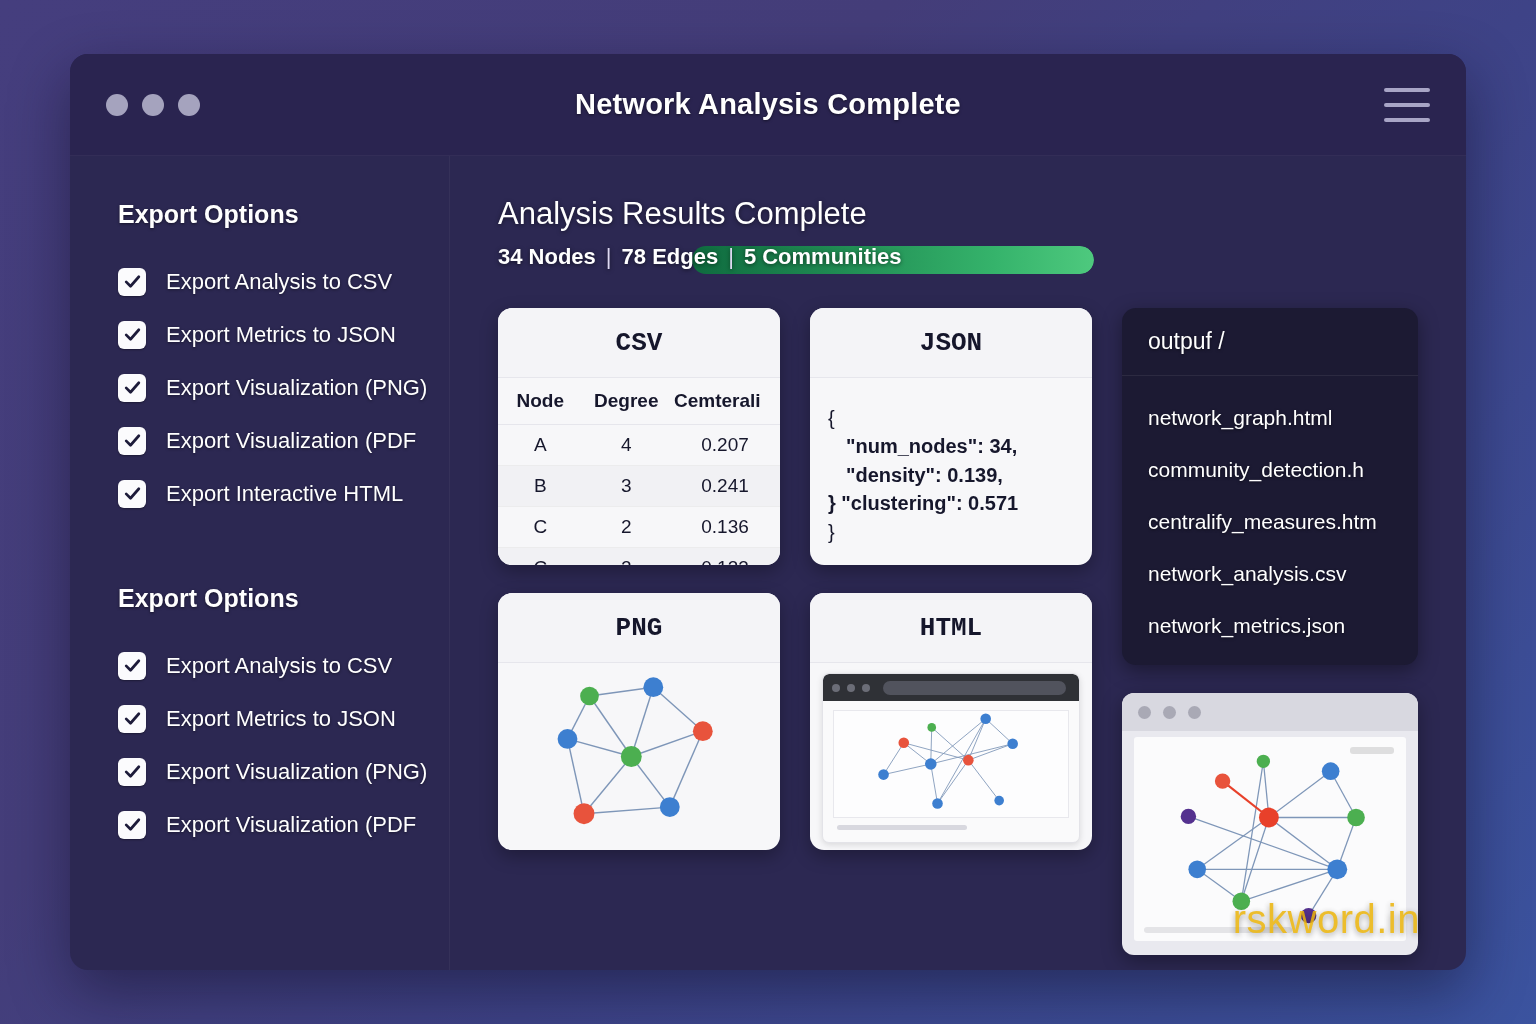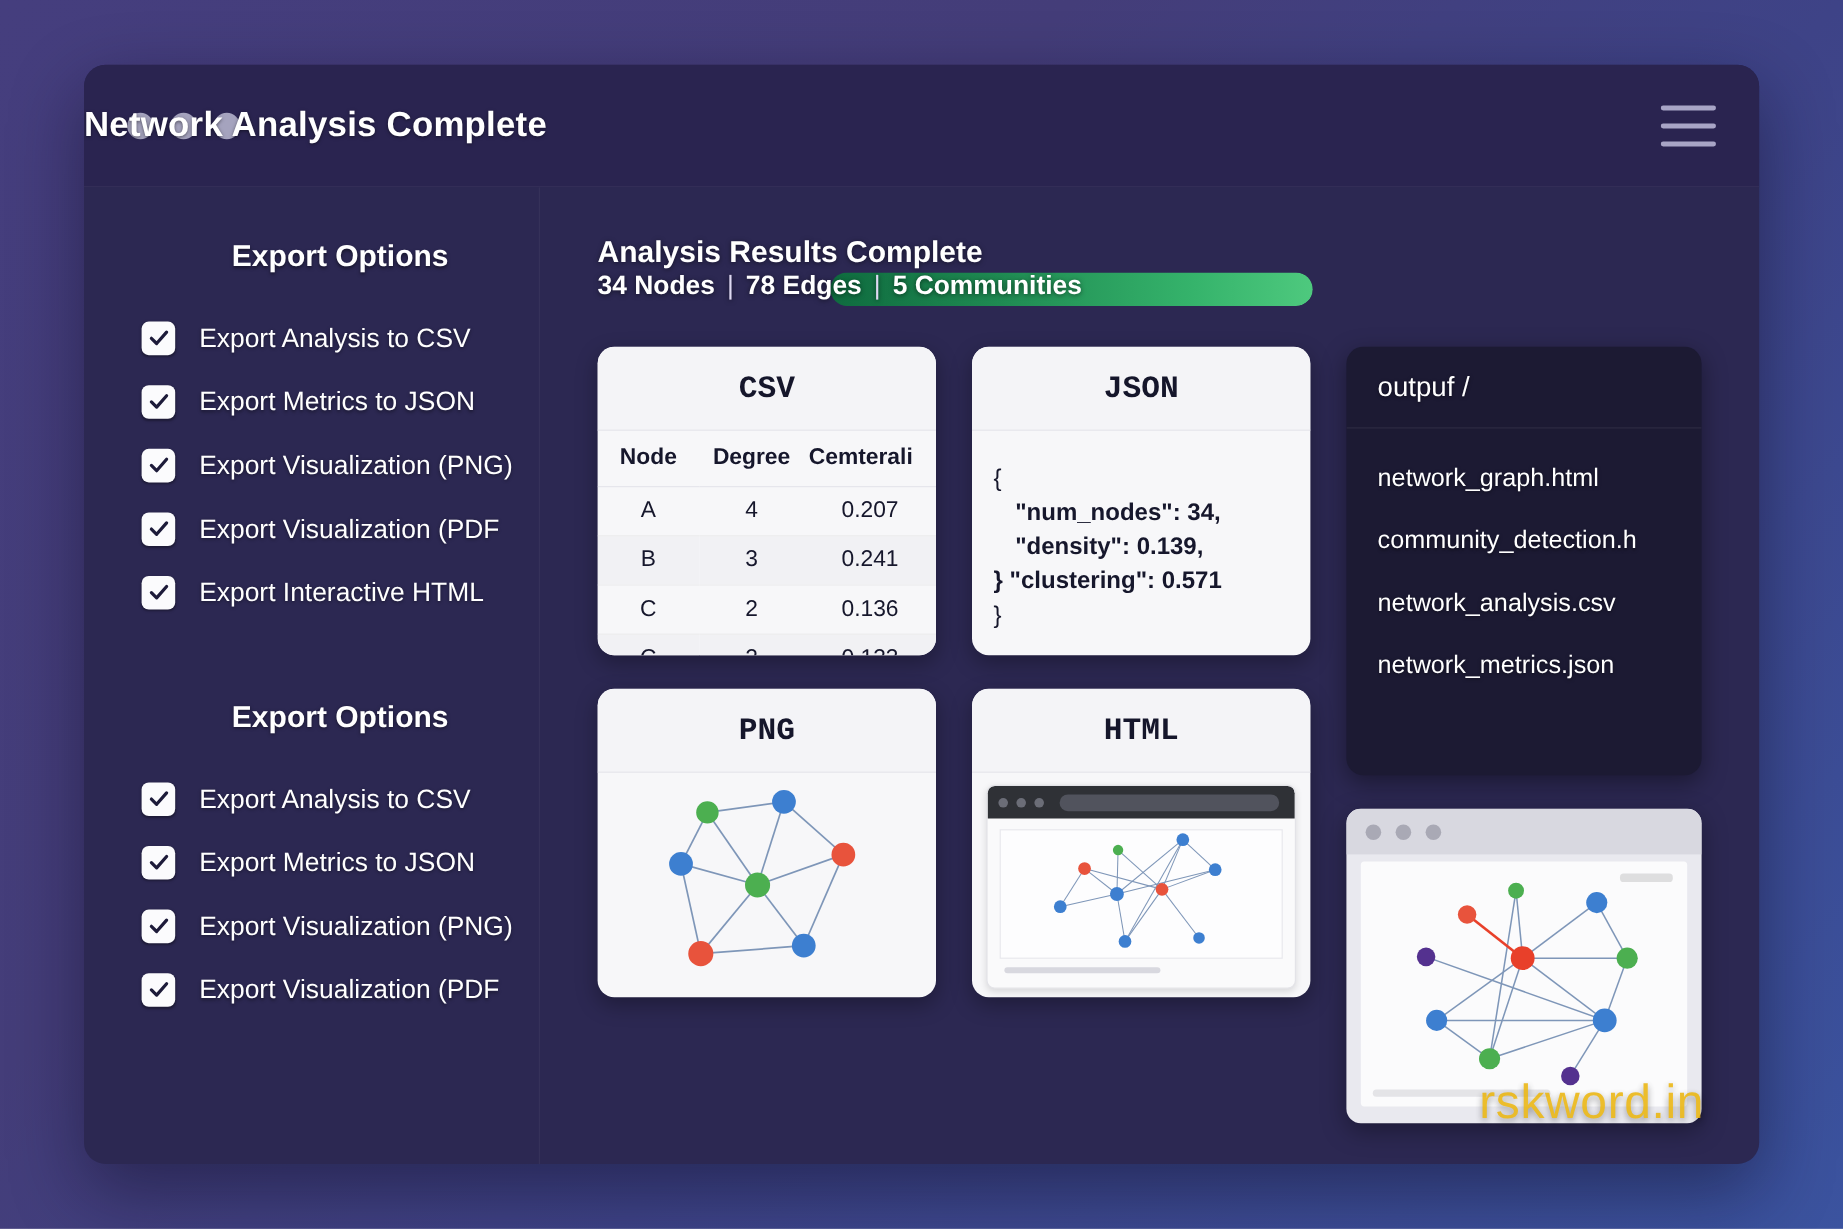--- a/index.html
+++ b/index.html
@@ -34,21 +34,21 @@
     padding: 0 36px;
     position: relative;
     flex: 0 0 auto;
   }
   .traffic-lights { display: flex; gap: 14px; }
   .light { width: 22px; height: 22px; border-radius: 50%; background: #a5a3be; }
 
   .window-title {
     position: absolute;
     left: 0; right: 0;
-    text-align: left;
+    text-align: center;
     font-size: 29px;
     font-weight: bold;
     color: #ffffff;
     letter-spacing: 0.2px;
     text-shadow: 0 1px 3px rgba(0,0,0,0.5);
     pointer-events: none;
   }
   .hamburger {
     margin-left: auto;
     width: 46px; height: 34px;
@@ -60,21 +60,20 @@
 
   
   .body-row { flex: 1 1 auto; display: flex; min-height: 0; }
 
   
   .sidebar {
     width: 380px;
     flex: 0 0 380px;
     padding: 44px 0 0 48px;
     border-right: 1px solid rgba(255,255,255,0.045);
-    text-align: center;
   }
   .group-title {
     font-size: 25px;
     font-weight: bold;
     color: #ffffff;
     text-shadow: 0 1px 3px rgba(0,0,0,0.5);
     margin-bottom: 26px;
   }
   .group-2 { margin-top: 64px; }
   .check-row {
@@ -102,24 +101,25 @@
 
   
   .main {
     flex: 1 1 auto;
     padding: 40px 34px 0 48px;
     min-width: 0;
     display: flex;
     flex-direction: column;
   }
   .main-title {
-    font-size: 25px;
-    font-weight: bold;
+    font-size: 31px;
+    font-weight: normal;
     color: #ffffff;
     text-shadow: 0 1px 4px rgba(0,0,0,0.5);
+    margin-bottom: 12px;
   }
   .stats-row {
     position: relative;
     height: 34px;
     margin-bottom: 30px;
     width: 596px;
   }
   .progress-track {
     position: absolute;
     left: 0; right: 0; top: 2px;
@@ -575,20 +575,21 @@
           </div>
         </div>
 
         <div class="right-col">
 
           <div class="files-panel">
             <div class="files-head">outpuf /</div>
             <div class="files-list">
               <div class="file-item">network_graph.html</div>
               <div class="file-item">community_detection.h</div>
+              <div class="file-item">centralify_measures.htm</div>
               <div class="file-item">network_analysis.csv</div>
               <div class="file-item">network_metrics.json</div>
             </div>
           </div>
 
           <div class="preview-browser">
             <div class="pv-chrome">
               <span class="pv-dot"></span>
               <span class="pv-dot"></span>
               <span class="pv-dot"></span>

